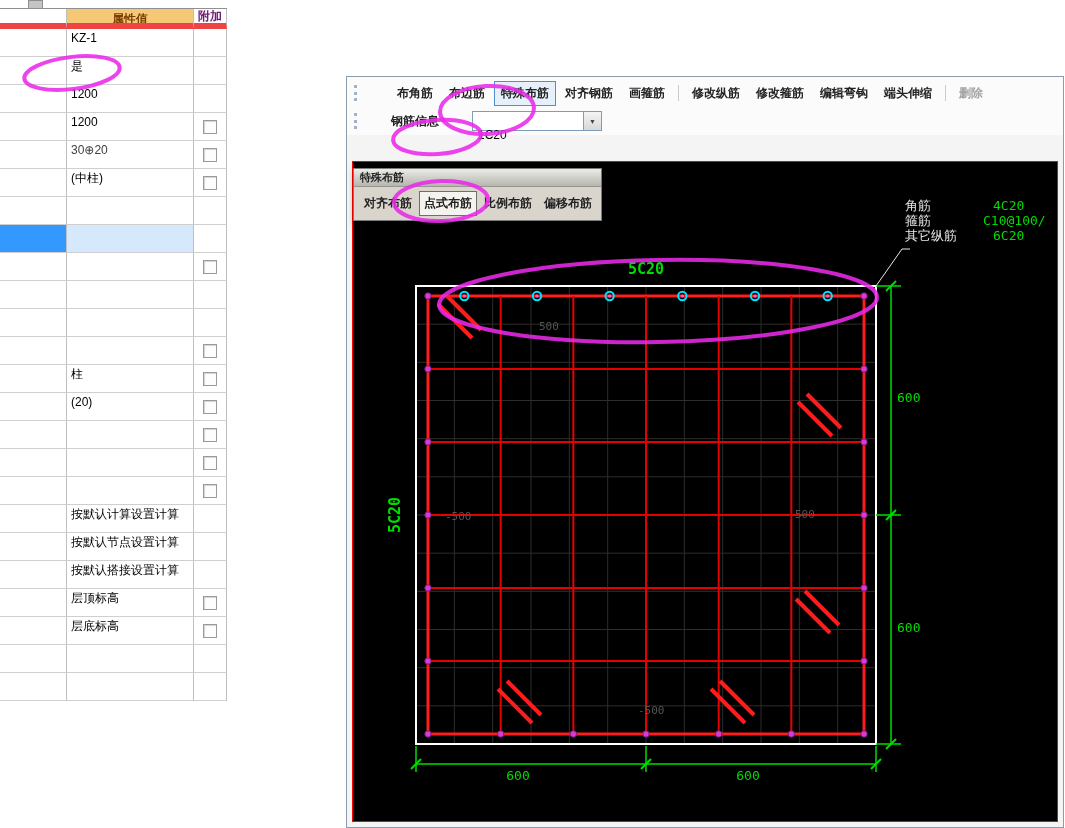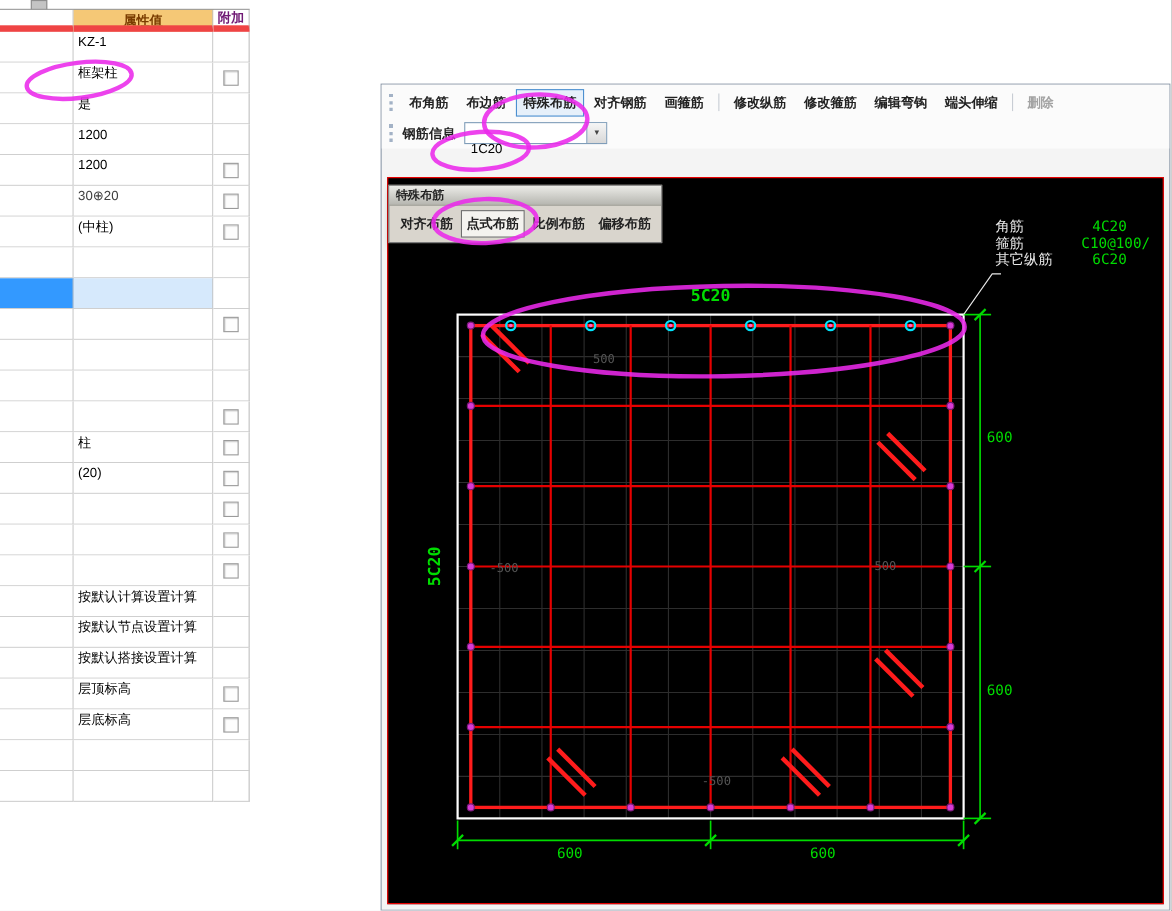--- a/index.html
+++ b/index.html
@@ -25,21 +25,21 @@
   .trow.gray .c-val{color:#404040;}
   .cb{width:12px;height:12px;border:1px solid #9A9A9A;background:#FDFDFD;
       box-shadow:inset 1px 1px 1px #D4D4D4;display:inline-block;}
 
   
   .dialog{position:absolute;left:346px;top:76px;width:718px;height:752px;background:#F4F4F4;
           border:1px solid #8E9BAA;box-sizing:border-box;}
   .dlg-title{height:23px;background:linear-gradient(#F7F9FB,#CFD8E4);border-bottom:1px solid #B4BFCC;
              display:flex;align-items:center;padding-left:12px;font-size:12px;font-weight:bold;color:#333;}
   .dlg-tools{background:#FBFBFB;padding-top:2px;}
-  .tool-row{display:flex;align-items:center;height:28px;padding-left:4px;}
+  .tool-row{display:flex;align-items:center;height:28px;padding-left:4px;gap:25px;}
   .grip{width:0;height:16px;border-left:3px dotted #A3B2C6;margin:0 7px 0 3px;}
   .tbar{display:flex;align-items:center;}
   .tbtn{font-size:12px;font-weight:bold;color:#222;padding:3px 6px;margin:0 1px;
         border:1px solid transparent;cursor:default;}
   .tbtn.active{border:1px solid #4D90D0;background:#E6F0FA;}
   .tbtn.disabled{color:#A3A3A3;}
   .tsep{width:1px;height:16px;background:#C8CDD4;margin:0 5px;}
   .tlabel{font-size:12px;font-weight:bold;color:#222;padding:0 8px 0 2px;}
   .combo{width:130px;height:20px;border:1px solid #7F9DB9;background:#fff;display:flex;
          align-items:center;box-sizing:border-box;}
@@ -77,27 +77,20 @@
     <div class="trow thead">
       <div class="cell c-name"></div>
       <div class="cell c-val">属性值</div>
       <div class="cell c-x">附加</div>
     </div>
     <div id="prop-rows">
         <div class="trow">
           <div class="cell c-name"></div>
           <div class="cell c-val">KZ-1</div>
           <div class="cell c-x"></div>
-        </div>
-        <div class="trow">
-          <div class="cell c-name"></div>
-          <div class="cell c-val">框架柱</div>
-          <div class="cell c-x">
-            <span class="cb"></span>
-          </div>
         </div>
         <div class="trow">
           <div class="cell c-name"></div>
           <div class="cell c-val">是</div>
           <div class="cell c-x"></div>
         </div>
         <div class="trow">
           <div class="cell c-name"></div>
           <div class="cell c-val">1200</div>
           <div class="cell c-x"></div>

